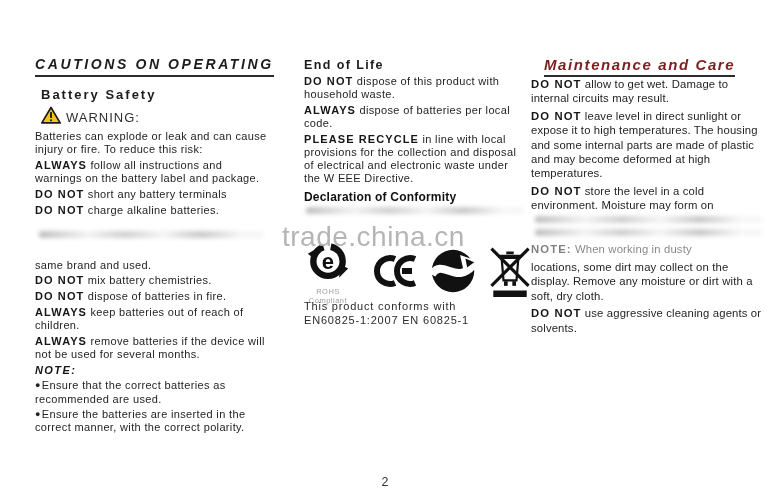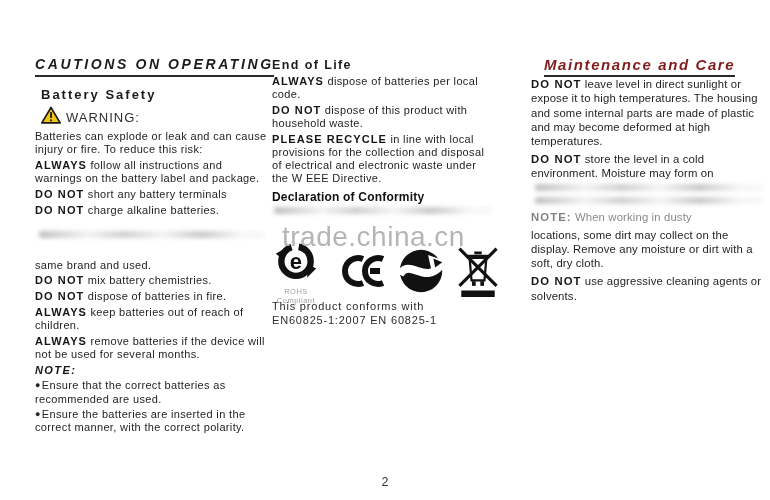--- a/index.html
+++ b/index.html
@@ -4,21 +4,21 @@
 <style>
   html,body{margin:0;padding:0;background:#e8e8e8;}
   .page{
     position:relative;width:770px;height:500px;background:#ffffff;
     font-family:"Liberation Sans","DejaVu Sans",sans-serif;color:#242424;
     overflow:hidden;
     text-decoration:underline;
   }
   .col{position:absolute;}
   #col-left{left:35px;top:55px;width:233px;}
-  #col-mid{left:272px;top:58px;width:222px;}
+  #col-mid{left:304px;top:58px;width:222px;}
   #col-right{left:531px;top:56px;width:236px;}
 
   .main-heading{
     font-size:14px;font-weight:bold;font-style:italic;letter-spacing:2.6px;
     color:#1c1c1c;border-bottom:2px solid #2b2b2b;padding-bottom:3px;
     display:inline-block;white-space:nowrap;
   }
   .sub-heading{
     font-size:13px;font-weight:bold;letter-spacing:2px;color:#1c1c1c;
     margin:10px 0 4px 6px;
@@ -103,22 +103,22 @@
         <p class="para"><b>ALWAYS</b> remove batteries if the device will not be used for several months.</p>
         <p class="para note"><b>NOTE:</b></p>
         <p class="para"><span class="bullet">●</span>Ensure that the correct batteries as recommended are used.</p>
         <p class="para"><span class="bullet">●</span>Ensure the batteries are inserted in the correct manner, with the correct polarity.</p>
       </div>
   </div>
 
   <div class="col" id="col-mid">
     <div class="mid-heading">End of Life</div>
     <div class="body-text">
+        <p class="para"><b>DO NOT</b> dispose of this product with household waste.</p>
         <p class="para"><b>ALWAYS</b> dispose of batteries per local code.</p>
-        <p class="para"><b>DO NOT</b> dispose of this product with household waste.</p>
         <p class="para"><b>PLEASE RECYCLE</b> in line with local provisions for the collection and disposal of electrical and electronic waste under the W EEE Directive.</p>
       </div>
     <div class="conformity-title">Declaration of Conformity</div>
     <div class="smudge">
         <div class="strip" style="margin:3px 2px 0;"></div>
       </div>
 
     <div class="logos-row">
       <div style="text-align:center;">
         <svg width="48" height="44" viewBox="0 0 52 48">
@@ -160,20 +160,21 @@
 
     <div class="conformity-note">
       <div>This product conforms with</div>
       <div>EN60825-1:2007  EN 60825-1</div>
     </div>
   </div>
 
   <div class="col" id="col-right">
     <div class="right-heading">Maintenance and Care</div>
     <div class="body-text">
+        <p class="para"><b>DO NOT</b>  allow to get wet. Damage to internal circuits may result.</p>
         <p class="para"><b>DO NOT</b> leave level in direct sunlight or expose it to high temperatures. The housing and some internal parts are made of plastic and may become deformed at high temperatures.</p>
         <p class="para"><b>DO NOT</b> store the level in a cold environment.  Moisture may form on</p>
       </div>
     <div class="smudge gap-right">
       <div class="strip" style="margin-top:2px;"></div>
       <div class="strip" style="margin-top:4px;"></div>
     </div>
     <div class="body-text">
         <p class="para faded"><b>NOTE:</b> When working in dusty</p>
         <p class="para">locations,  some dirt may collect on the display.  Remove any moisture or dirt with a soft, dry cloth.</p>

